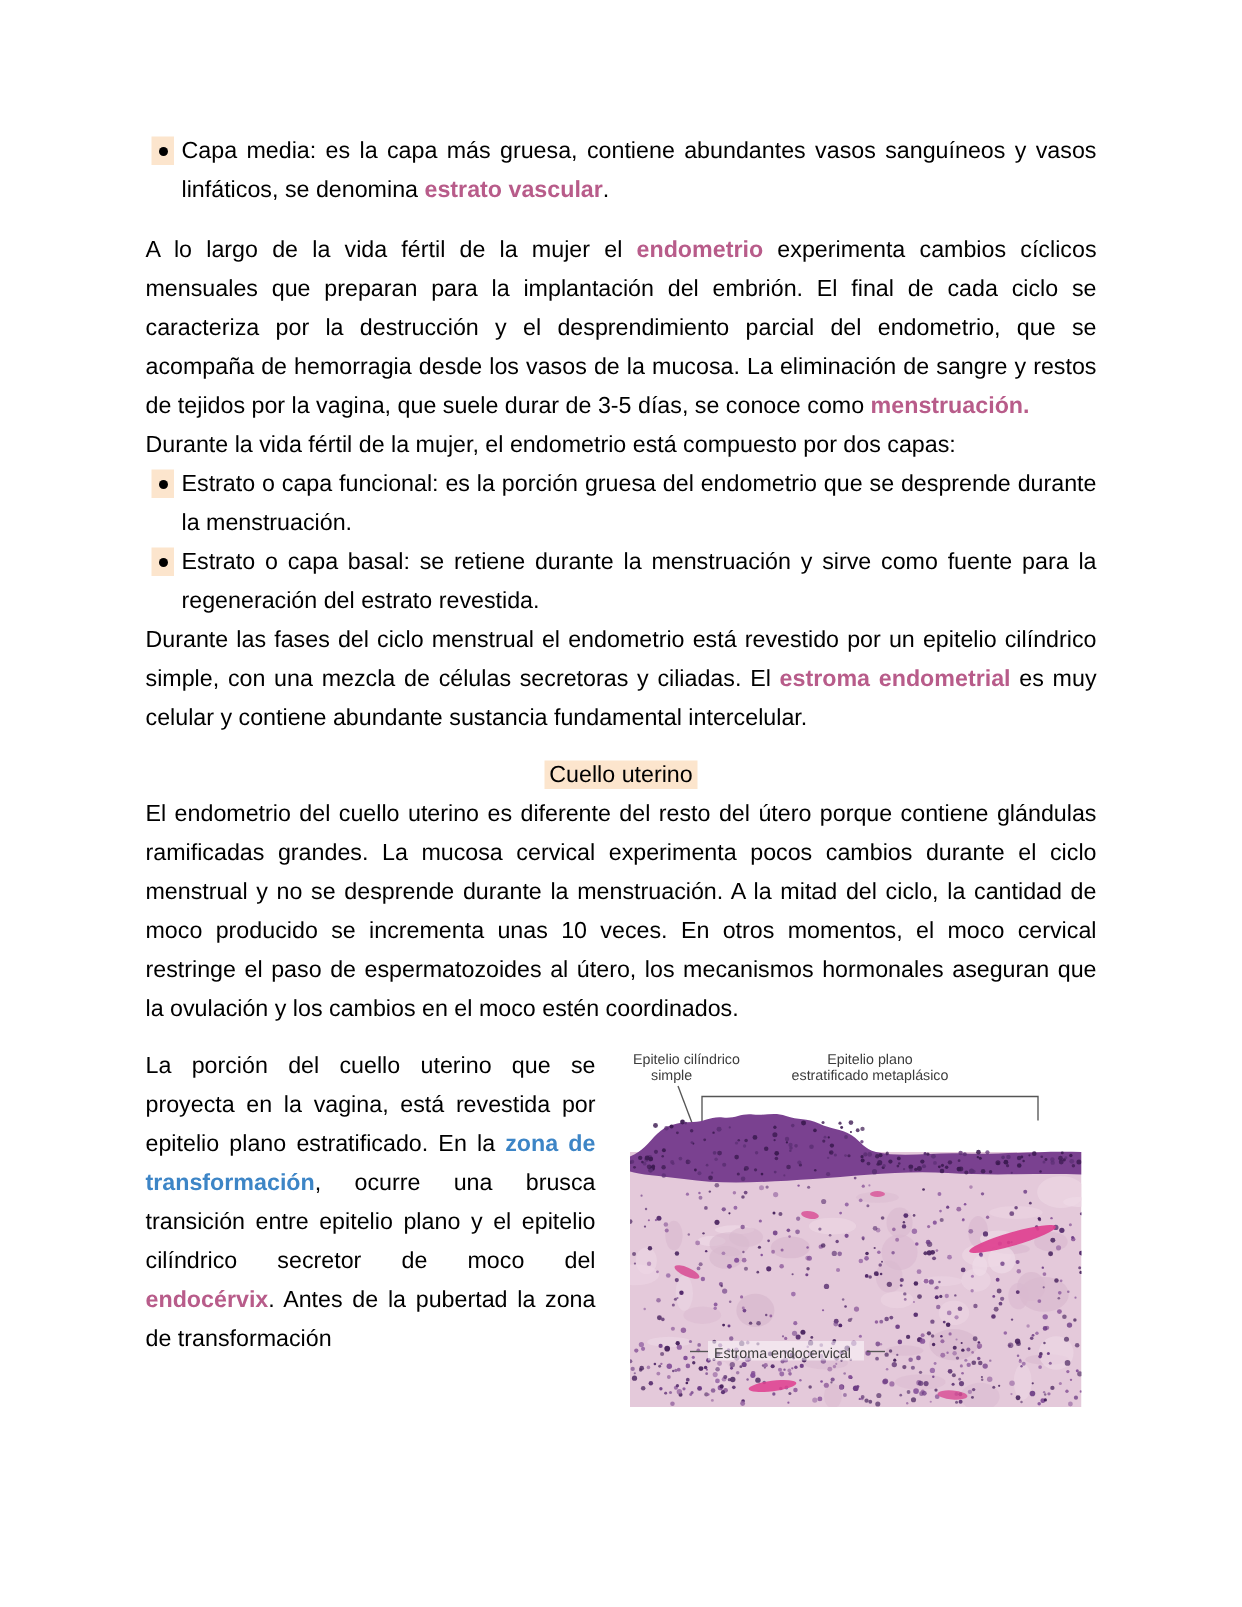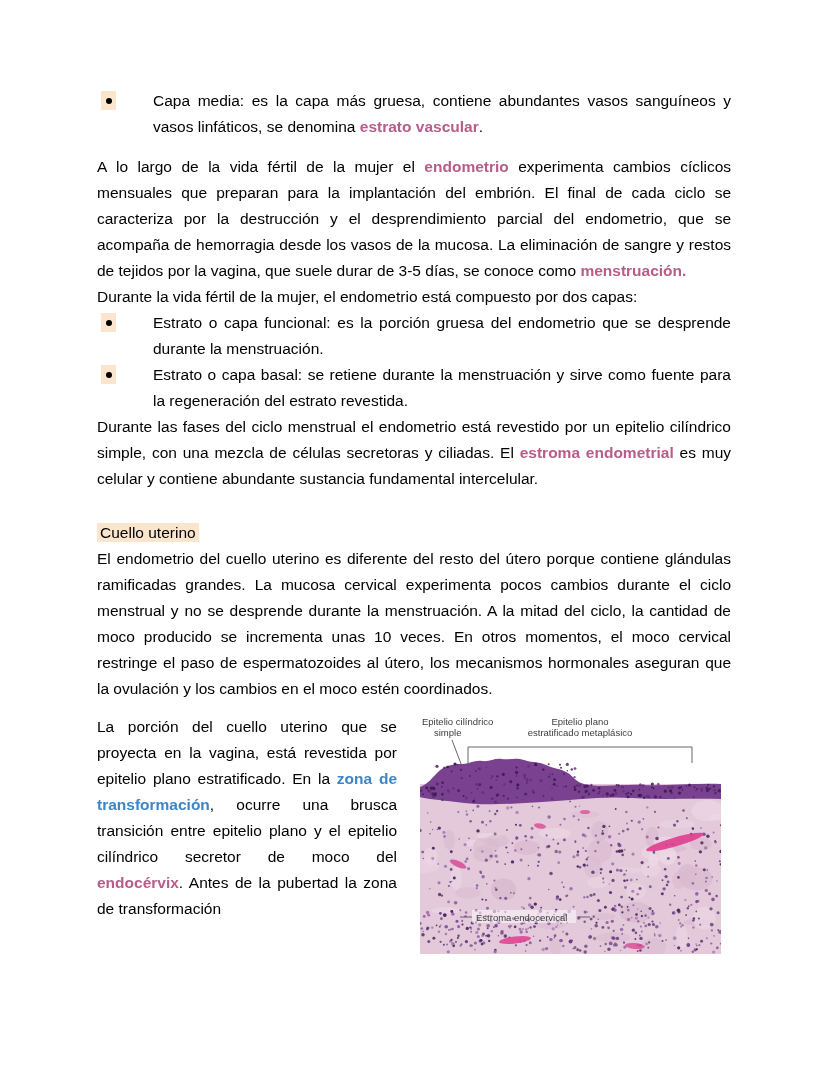--- a/index.html
+++ b/index.html
@@ -13,23 +13,23 @@
   .page { padding:88px 97px 0 97px; font-size:15.5px; line-height:26px; }
   p { text-align:justify; }
   .pink { color:var(--pink); font-weight:bold; }
   .blue { color:var(--blue); font-weight:bold; }
   ul.bullets { list-style:none; }
   ul.bullets li { display:flex; }
   .marker { flex:0 0 24px; padding-left:4px; }
   .bhl { background:var(--peach); width:15px; height:19px; margin-top:3px;
          display:flex; align-items:center; justify-content:center; }
   .bdot { width:6px; height:6px; background:#000; border-radius:50%; }
-  .li-text { flex:1; text-align:justify;margin-left:32px; }
+  .li-text { flex:1; text-align:justify; }
   .para-gap { margin-top:14px; }
-  .heading-wrap { margin-top:28px; }
+  .heading-wrap { text-align:center; margin-top:12px; }
   .heading-hl { background:var(--peach); padding:1px 3px; }
   .columns { display:flex; margin-top:12px; gap:23px; }
   .col-text { width:300px; }
   .figure { width:262px; }
   .figlabel { fill:#3c3c3c; font-size:9.5px; font-family:"Liberation Sans", sans-serif; }
 </style>
 </head>
 <body style="--pink: #b85c8a; --blue: #3d85c6; --peach: #fce5cd;">
 
 <div class="page">

